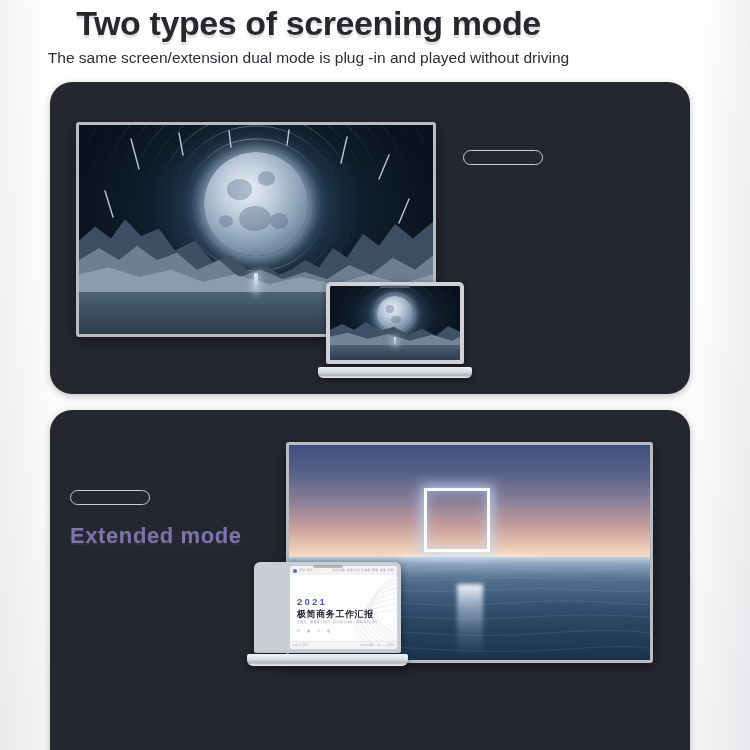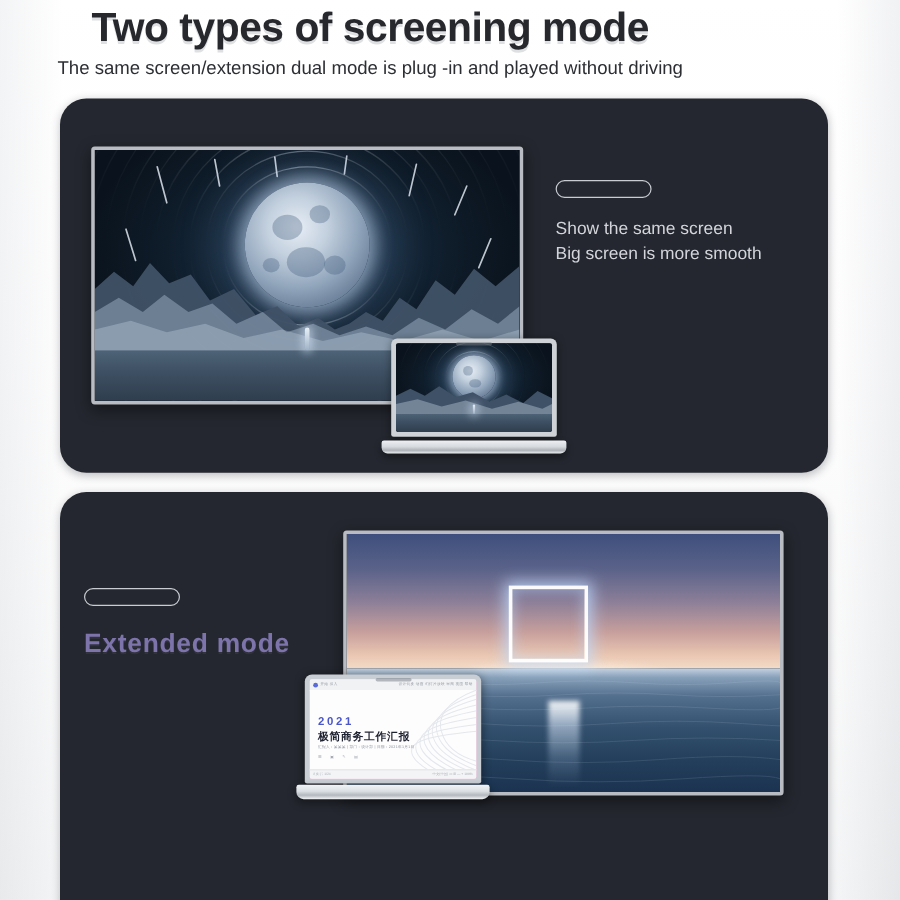--- a/index.html
+++ b/index.html
@@ -143,21 +143,21 @@
     filter:blur(2.2px);
   }
 
   
   #laptop-2{position:absolute;left:197px;top:152px;width:161px;height:104px;}
   .lt2-lid{
     position:absolute;left:7px;top:0;width:147px;height:91px;
     background:#c9ced4;border-radius:6px 6px 2px 2px;padding:4px;box-sizing:border-box;
     box-shadow:0 2px 8px rgba(0,0,0,.45);
   }
-  .lt2-screen{position:absolute;inset:4px;background:#f9a8d4;border-radius:2px;overflow:hidden;}
+  .lt2-screen{position:absolute;inset:4px;background:#a21caf;border-radius:2px;overflow:hidden;margin-left:32px;}
   .lt2-base{
     position:absolute;left:0;bottom:0;width:161px;height:12px;
     background:linear-gradient(180deg,#f2f4f6 0%,#dadfe3 45%,#b2b8be 72%,#f2f4f6 100%);
     border-radius:2px 2px 6px 6px;box-shadow:0 3px 7px rgba(0,0,0,.4);
   }
 
   
   .slide{position:absolute;inset:0;background:#fcfcfd;}
   .slide-topbar{
     position:absolute;left:0;right:0;top:0;height:9px;
@@ -297,22 +297,20 @@
         <div class="water"></div>
         <div class="figure" style="width:2px;height:8px;"></div>
       </div>
       <div class="lt-notch"></div>
     </div>
     <div class="lt-base"></div>
   </div>
 
   <div class="txt-right">
     <div class="pill"></div>
-    <div class="mode-desc">Show the same screen
-Big screen is more smooth</div>
   </div>
 </div>
 
 <div class="panel" id="panel-2">
 
   <div class="txt-left">
     <div class="pill"></div>
     <div class="mode-title">Extended mode</div>
   </div>
 

